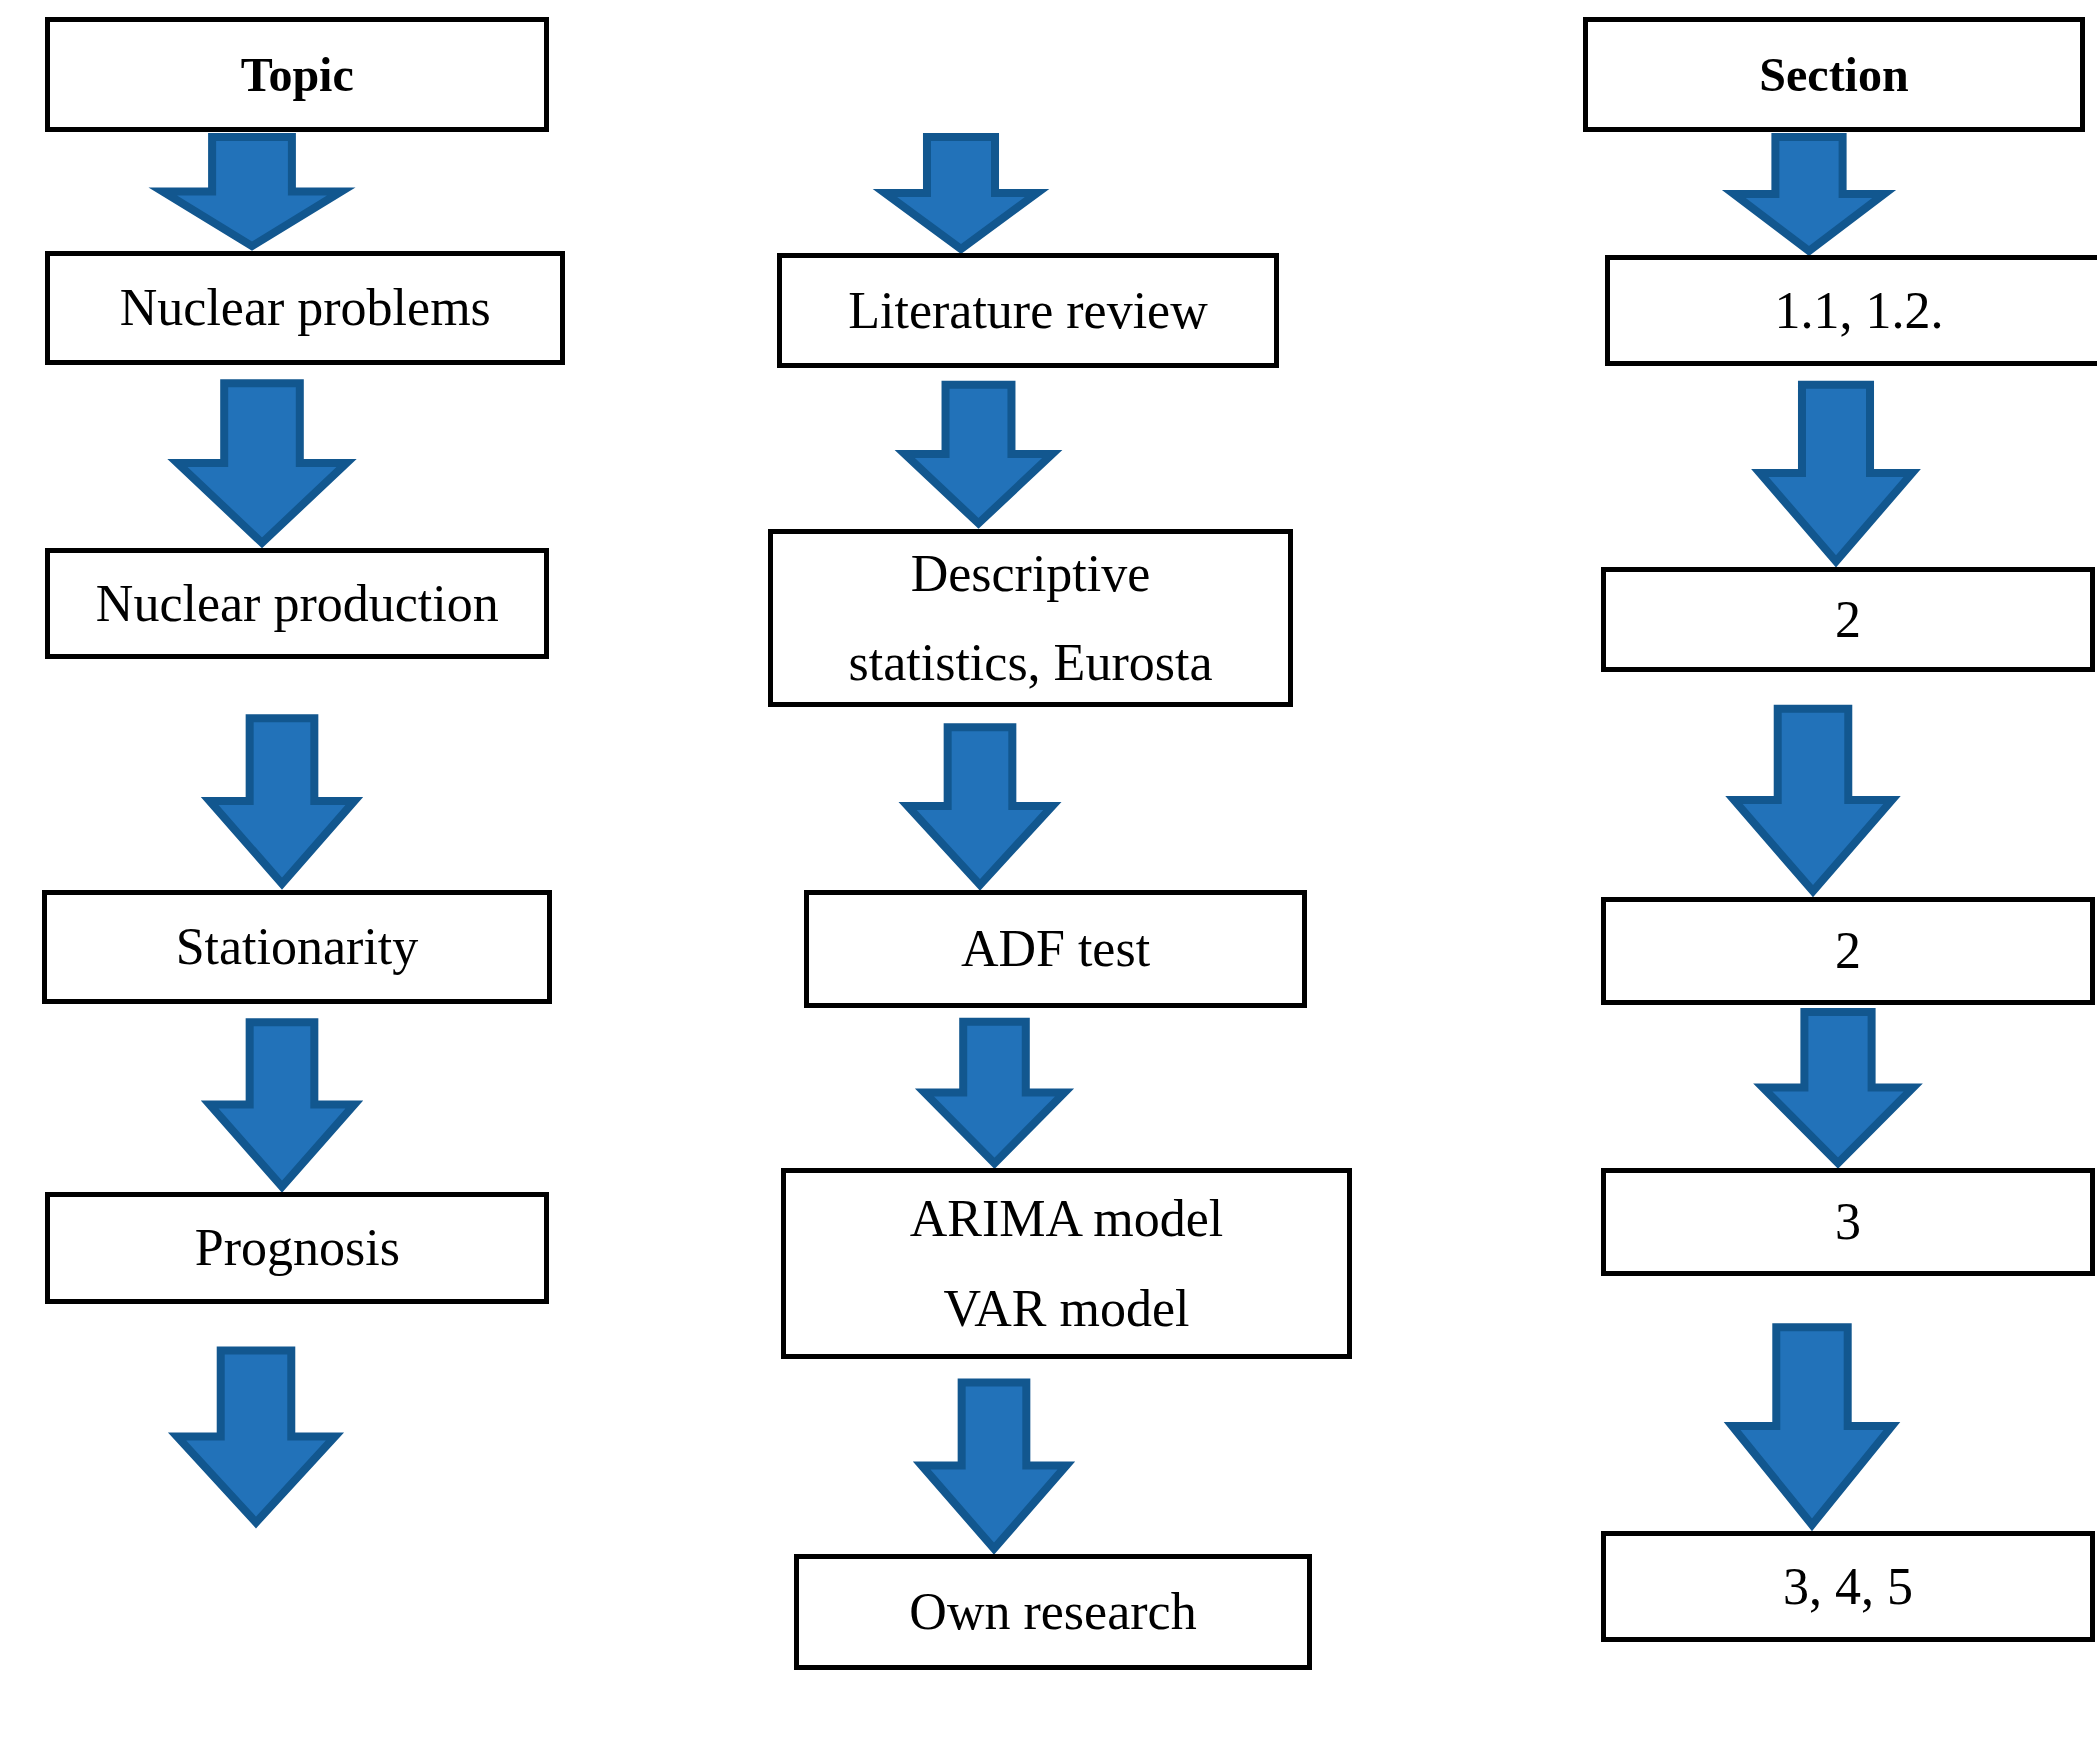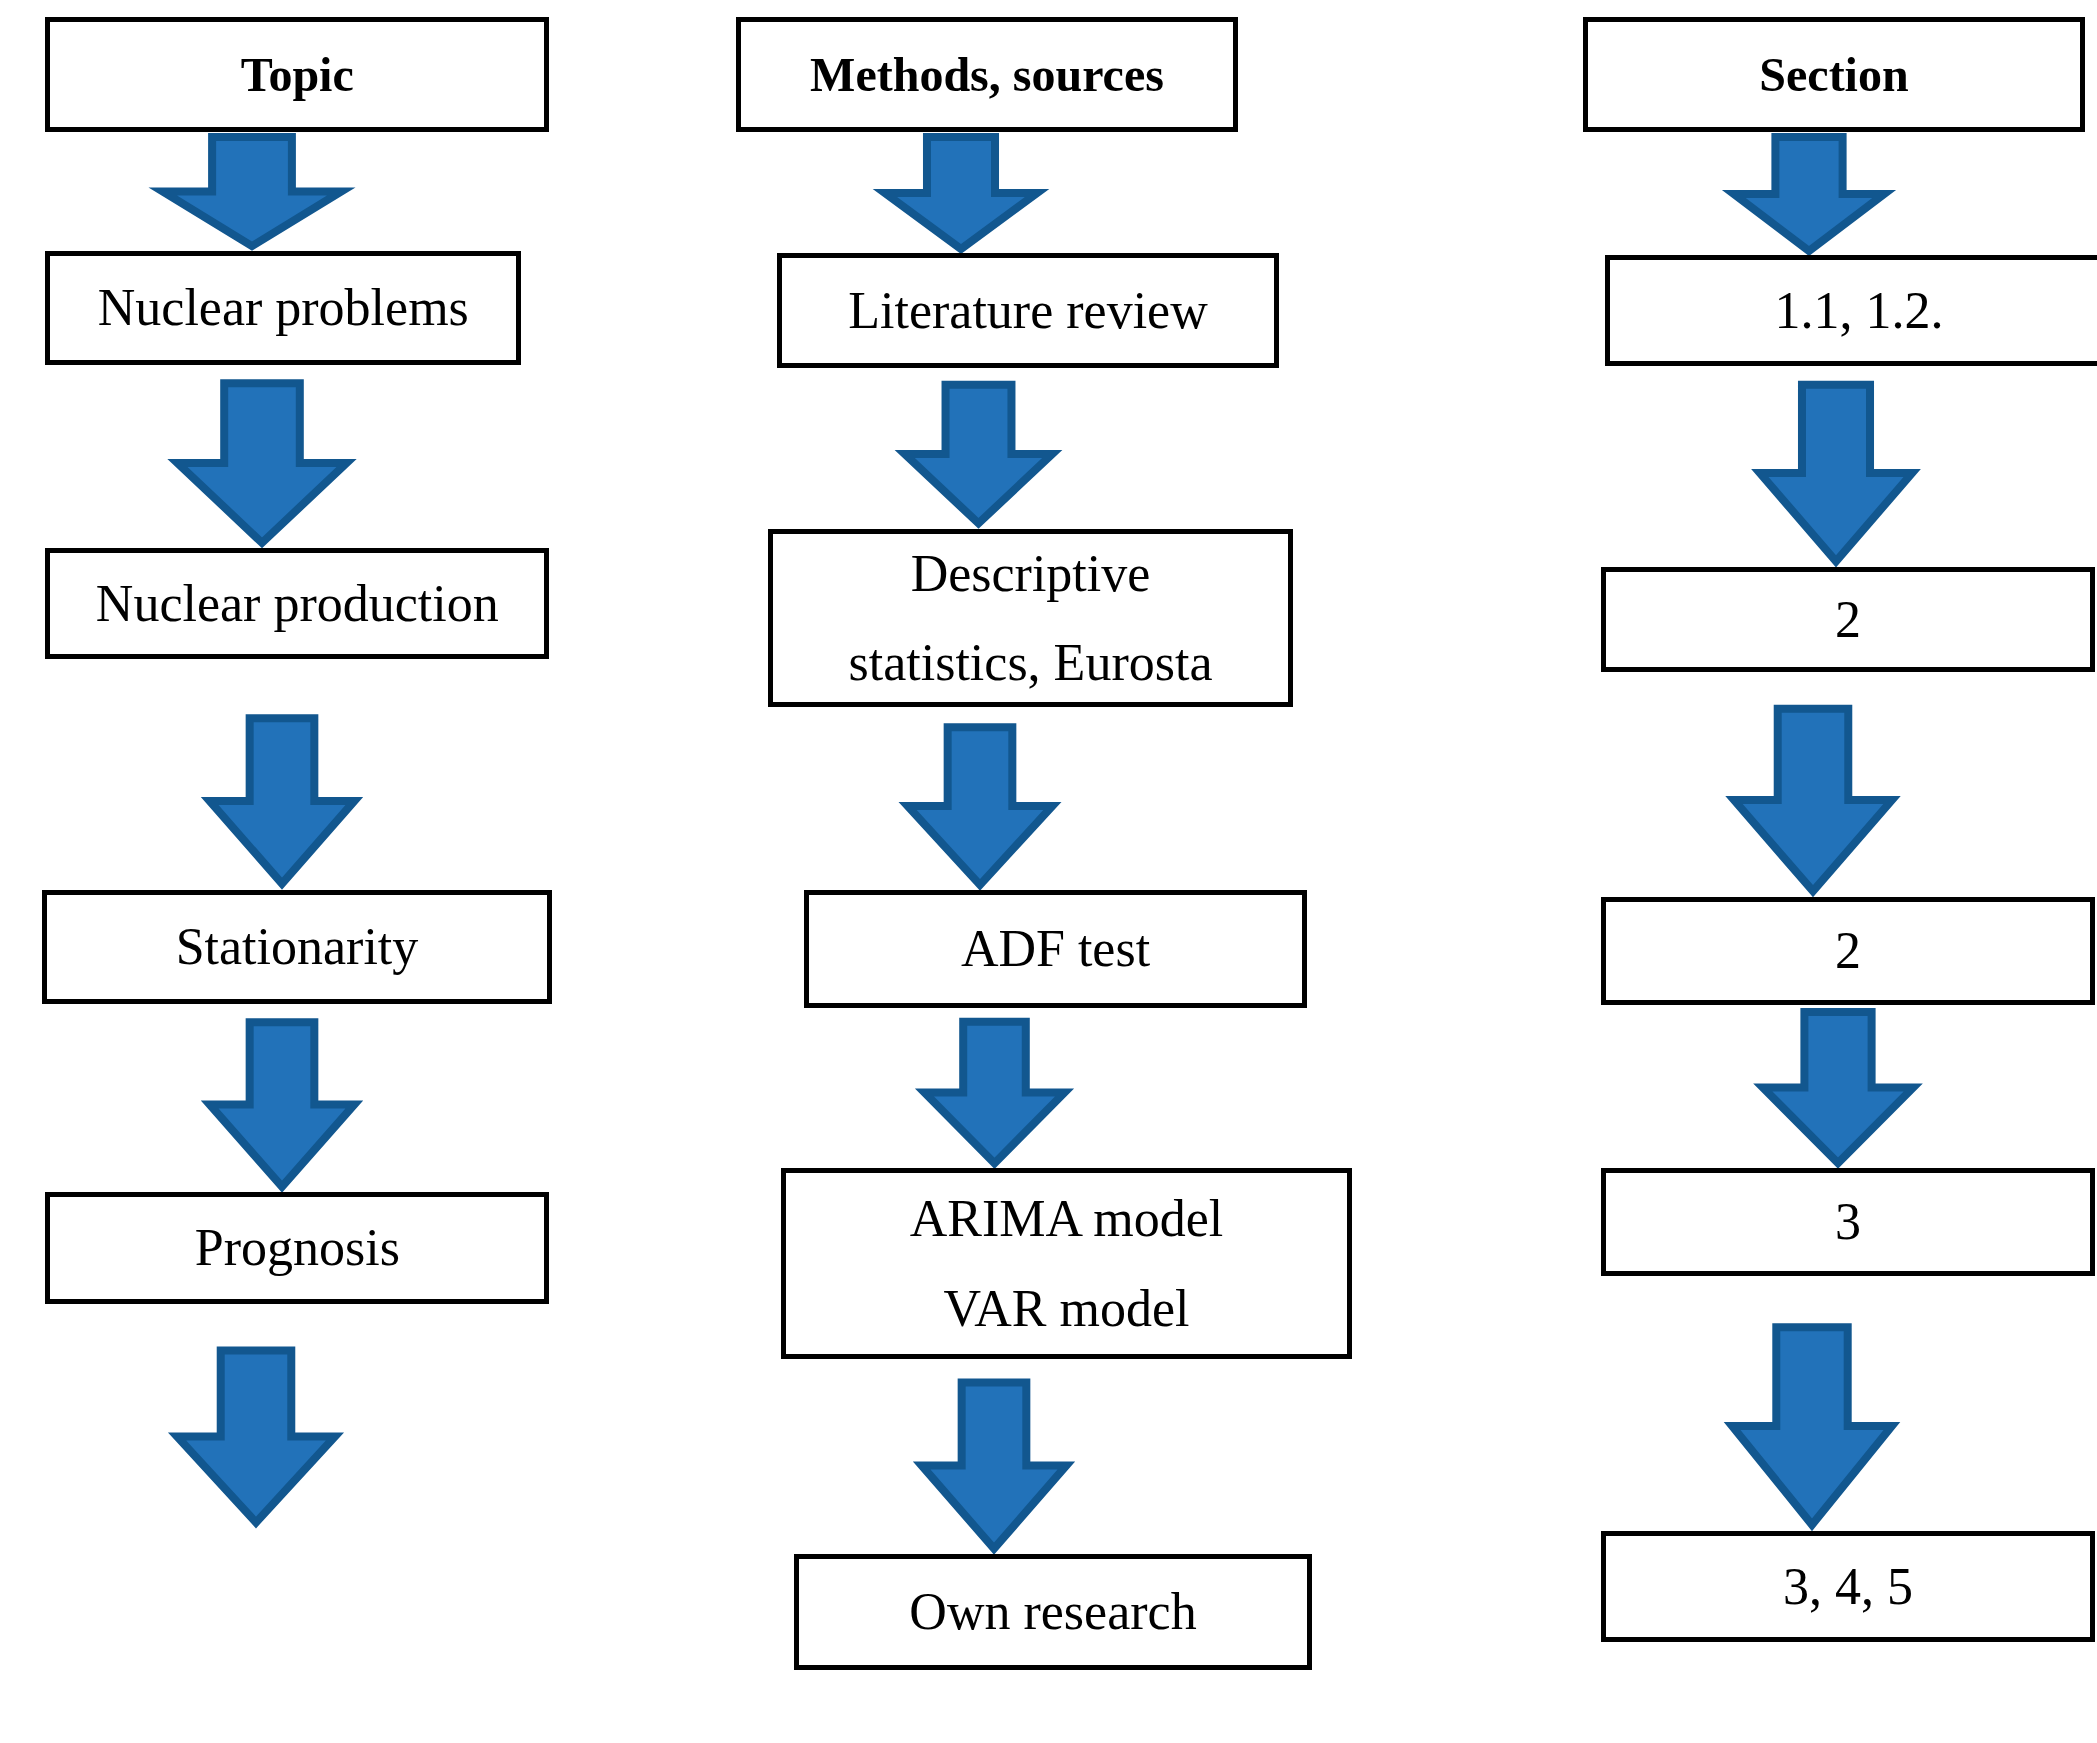--- a/index.html
+++ b/index.html
@@ -55,21 +55,21 @@
 <div class="canvas">
 
   <div class="fbox header" style="left:17.3px;top:17.3px;width:504px;height:115px">
     <span>Topic</span>
   </div>
 
   <svg class="arrow" style="left:157px;top:134px;width:190px;height:115px" viewBox="0 0 100 120" preserveAspectRatio="none">
     <polygon points="29,3 71,3 71,60 97,60 50,117 3,60 29,60" vector-effect="non-scaling-stroke"></polygon>
   </svg>
 
-  <div class="fbox" style="left:17.3px;top:251px;width:476px;height:114px">
+  <div class="fbox" style="left:17.3px;top:251px;width:520px;height:114px">
     <span>Nuclear problems</span>
   </div>
 
   <svg class="arrow" style="left:172px;top:379px;width:180px;height:168px" viewBox="0 0 100 120" preserveAspectRatio="none">
     <polygon points="29,3 71,3 71,60 97,60 50,117 3,60 29,60" vector-effect="non-scaling-stroke"></polygon>
   </svg>
 
   <div class="fbox" style="left:17.3px;top:548px;width:504px;height:111px">
     <span>Nuclear production</span>
   </div>
@@ -88,23 +88,20 @@
 
   <div class="fbox" style="left:17.3px;top:1192px;width:504px;height:112px">
     <span>Prognosis</span>
   </div>
 
   <svg class="arrow" style="left:172px;top:1346px;width:168px;height:181px" viewBox="0 0 100 120" preserveAspectRatio="none">
     <polygon points="29,3 71,3 71,60 97,60 50,117 3,60 29,60" vector-effect="non-scaling-stroke"></polygon>
   </svg>
 
 
-  <div class="fbox header" style="left:708px;top:17.3px;width:502px;height:115px">
-    <span>Methods, sources</span>
-  </div>
 
   <svg class="arrow" style="left:880px;top:134px;width:162px;height:118px" viewBox="0 0 100 120" preserveAspectRatio="none">
     <polygon points="29,3 71,3 71,60 97,60 50,117 3,60 29,60" vector-effect="non-scaling-stroke"></polygon>
   </svg>
 
   <div class="fbox" style="left:749px;top:253px;width:502px;height:115px">
     <span>Literature review</span>
   </div>
 
   <svg class="arrow" style="left:900px;top:381px;width:157px;height:146px" viewBox="0 0 100 120" preserveAspectRatio="none">

